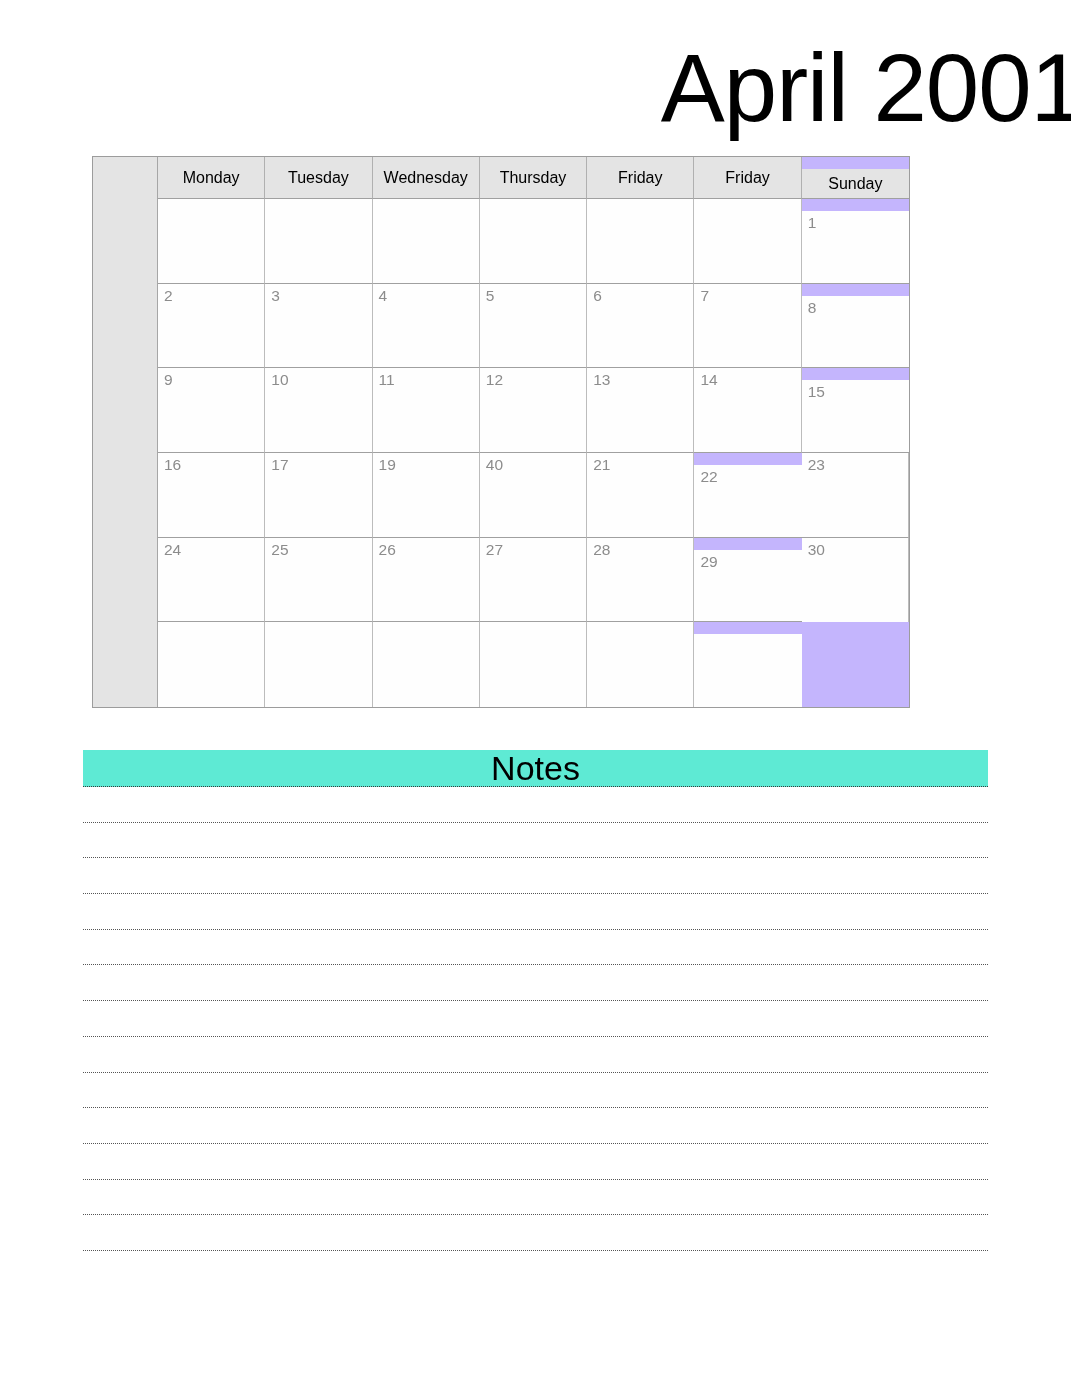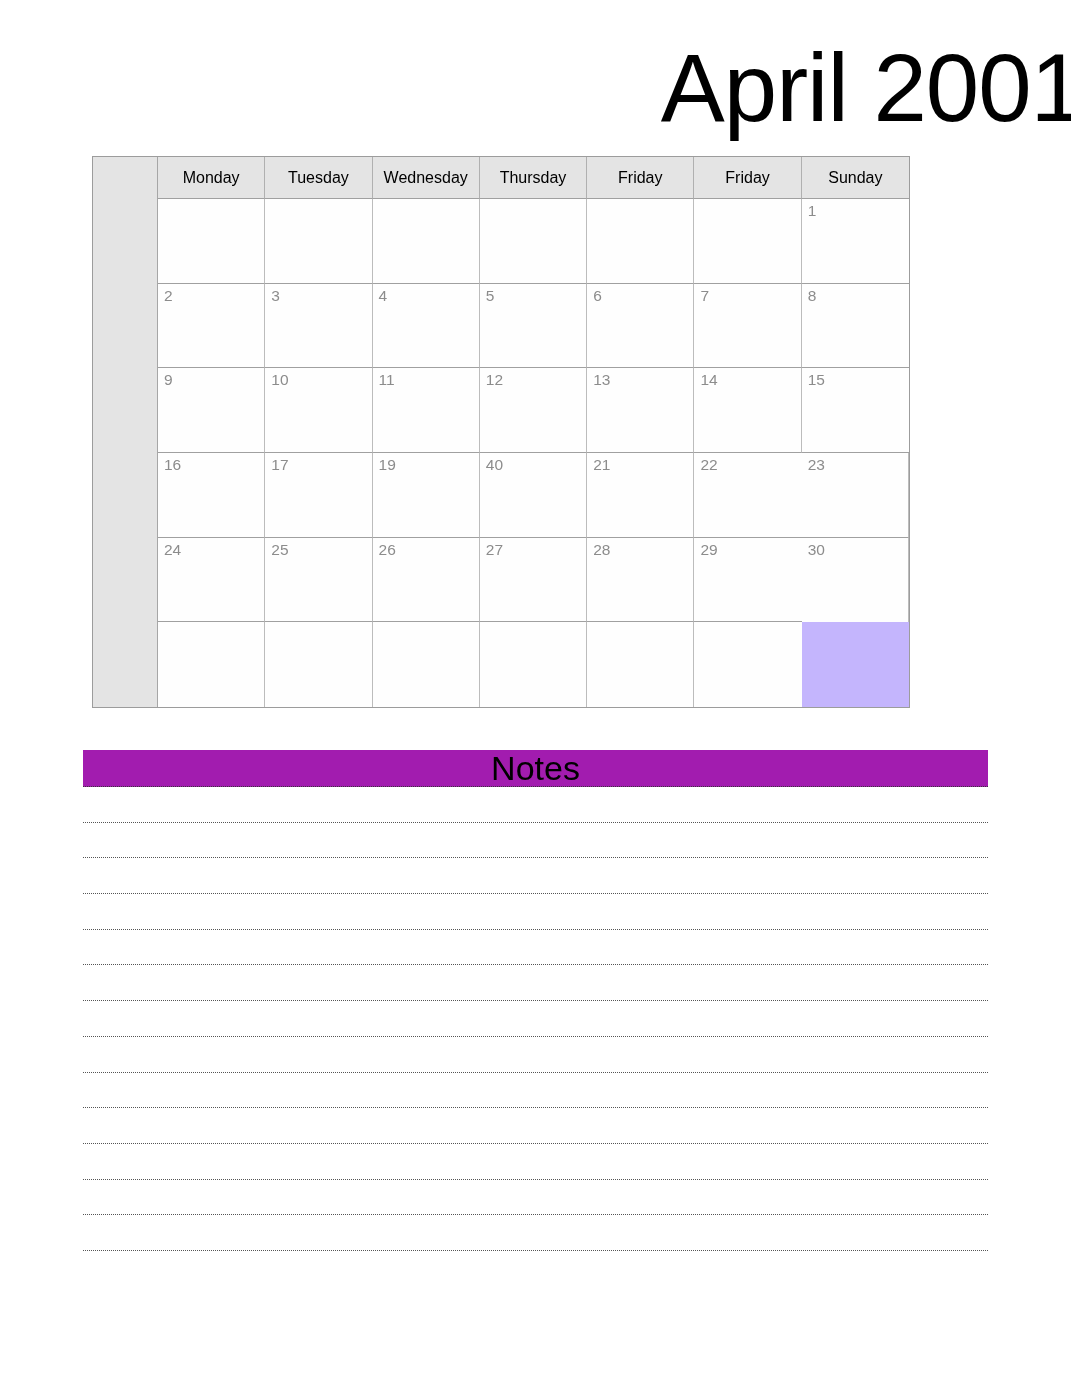--- a/index.html
+++ b/index.html
@@ -64,39 +64,39 @@
     background: #fefefe;
     border-right: 1px solid #bcbcbc;
     border-bottom: 1px solid #a0a0a0;
     padding: 3px 0 0 6px;
   }
   .cell .num {
     font-size: 15.5px;
     color: #8c8c8c;
     line-height: 1.2;
   }
-  .lc { border-right: none; }
+  .lc { border-right: none; margin-top: 12px; }
   .lr { border-bottom: none; }
   
   .url {
     position: absolute;
     left: 92px;
     top: 712px;
     font-size: 17px;
     color: #000000;
   }
   
   .notes-header {
     position: absolute;
     left: 83px;
     top: 750px;
     width: 905px;
     height: 37px;
     box-sizing: border-box;
-    background: #a21caf;
+    background: #5eead4;
     border-bottom: 1px dotted #3a3a3a;
     text-align: center;
   }
   .notes-header span {
     font-size: 34px;
     line-height: 36px;
     color: #000000;
   }
   .notes-lines {
     position: absolute;

